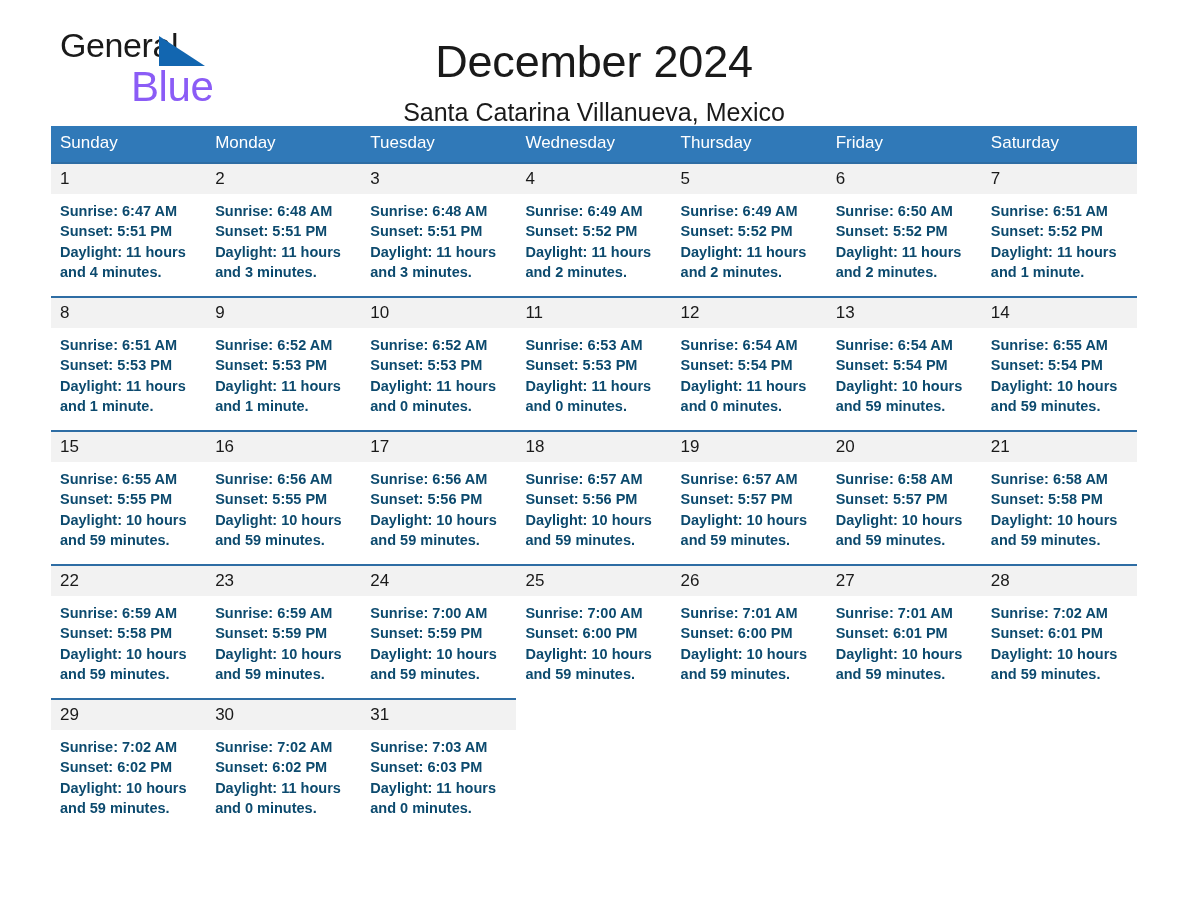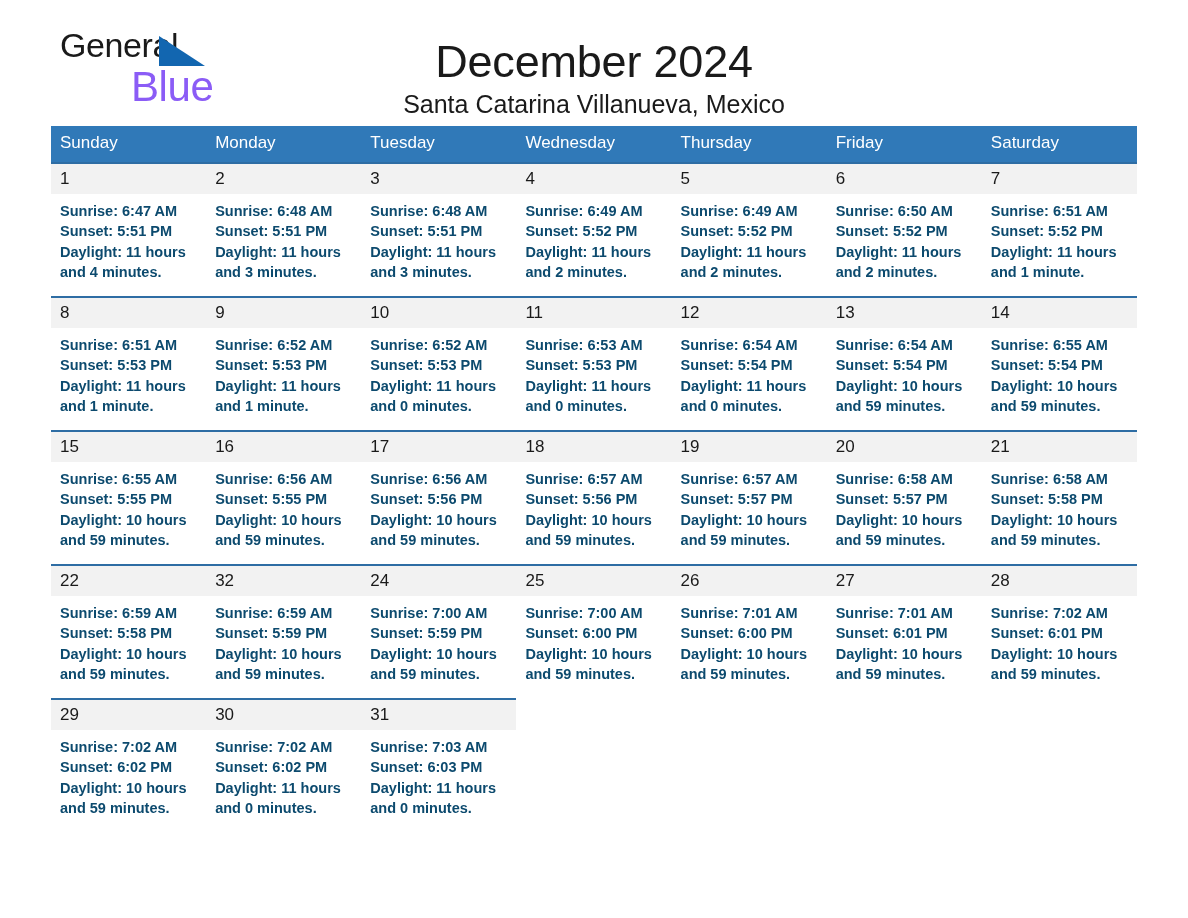--- a/index.html
+++ b/index.html
@@ -71,21 +71,21 @@
     color: #1a1a1a;
     letter-spacing: -0.2px;
     line-height: 1.05;
     margin: 0;
   }
   .location {
     font-size: 25px;
     font-weight: normal;
     color: #1a1a1a;
     line-height: 1.1;
-    margin: 6px 0 0 0;
+    margin: 14px 0 0 0;
   }
 
   
   .calendar {
     width: 1086px;
     border-collapse: collapse;
     table-layout: fixed;
     margin-top: 20px;
   }
   .calendar col { width: 14.2857%; }
@@ -356,21 +356,21 @@
       <tr class="week-row">
         <td>
           <div class="daynum">22</div>
           <div class="info">
             <div>Sunrise: 6:59 AM</div>
             <div>Sunset: 5:58 PM</div>
             <div class="wrap">Daylight: 10 hours and 59 minutes.</div>
           </div>
         </td>
         <td>
-          <div class="daynum">32</div>
+          <div class="daynum">23</div>
           <div class="info">
             <div>Sunrise: 6:59 AM</div>
             <div>Sunset: 5:59 PM</div>
             <div class="wrap">Daylight: 10 hours and 59 minutes.</div>
           </div>
         </td>
         <td>
           <div class="daynum">24</div>
           <div class="info">
             <div>Sunrise: 7:00 AM</div>

